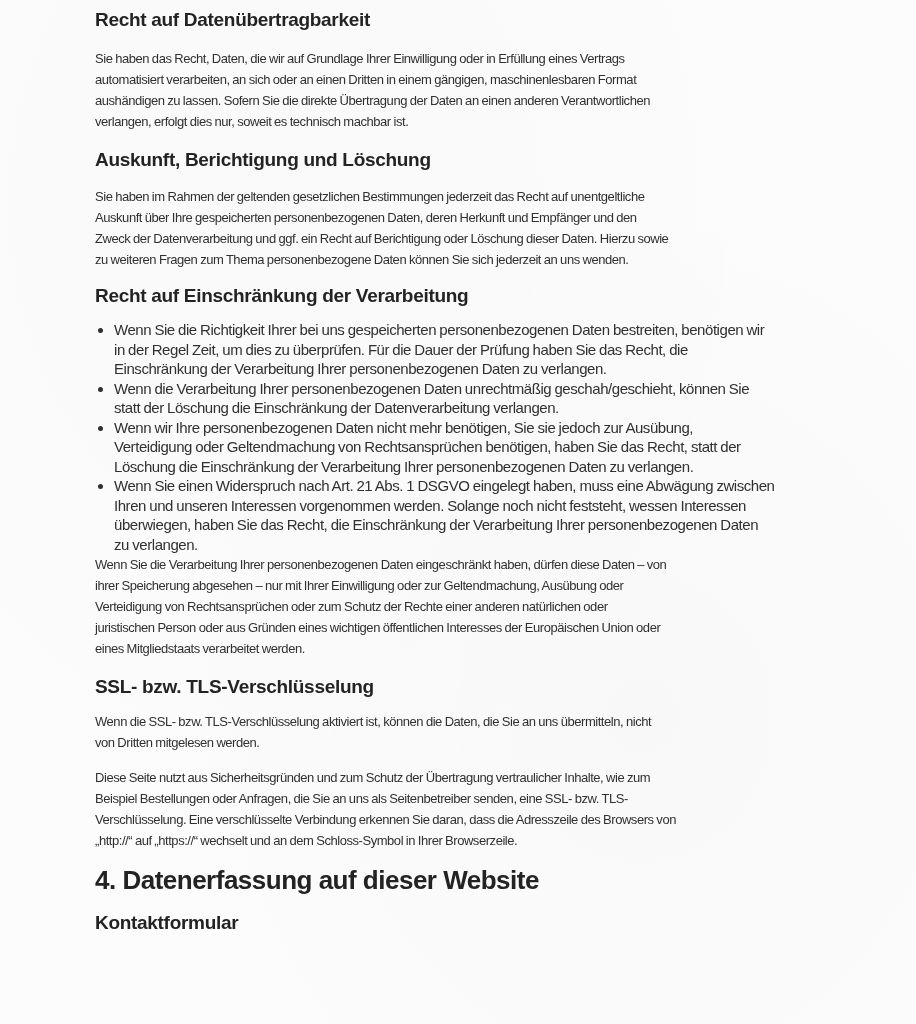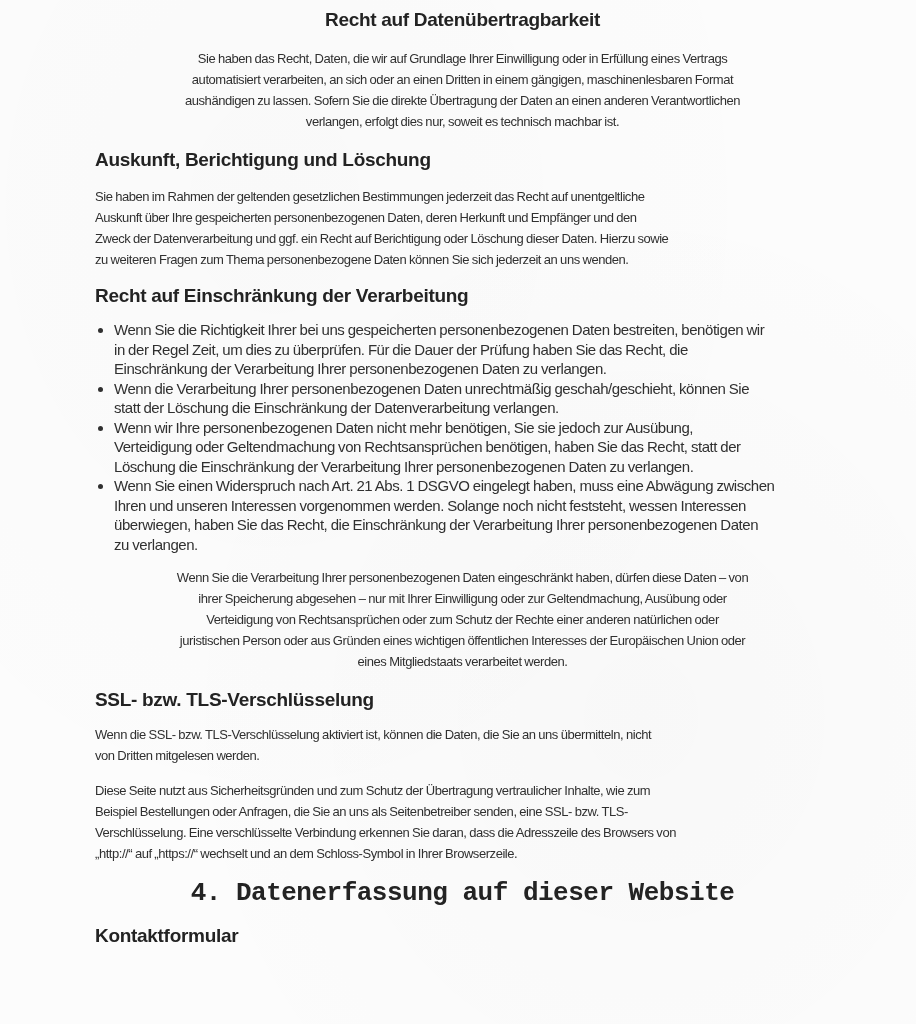--- a/index.html
+++ b/index.html
@@ -32,44 +32,43 @@
     font-weight: bold;
     letter-spacing: -0.3px;
     color: var(--heading-color);
   }
   h2.chapter-heading {
     font-size: 26px;
     line-height: 30px;
     font-weight: bold;
     letter-spacing: -0.5px;
     color: var(--heading-color);
-    font-family: Liberation Mono, monospace;
   }
   p.para {
     font-size: 13px;
     line-height: 21px;
     letter-spacing: -0.45px;
     word-spacing: -0.4px;
     white-space: pre-line;
     color: var(--body-color);
   }
   ul.bullet-list {
     list-style: disc outside;
     padding-left: 19px;
     font-size: 15px;
     line-height: 19.5px;
     letter-spacing: -0.45px;
     word-spacing: -0.4px;
     color: var(--body-color);
   }
   ul.bullet-list li { white-space: pre-line; }
   
-  .mb-16 { margin-bottom: 16px; text-align: center; }
+  .mb-16 { margin-bottom: 16px; }
   .mb-14 { margin-bottom: 14px; }
-  .mb-13 { margin-bottom: 13px; }
+  .mb-13 { }
   .mb-12 { margin-bottom: 12px; }
   .mb-10 { margin-bottom: 10px; }
   .mt-2  { margin-top: 2px; }
 </style>
 </head>
 <body>
 
 <div class="page">
   <div class="content">
 

